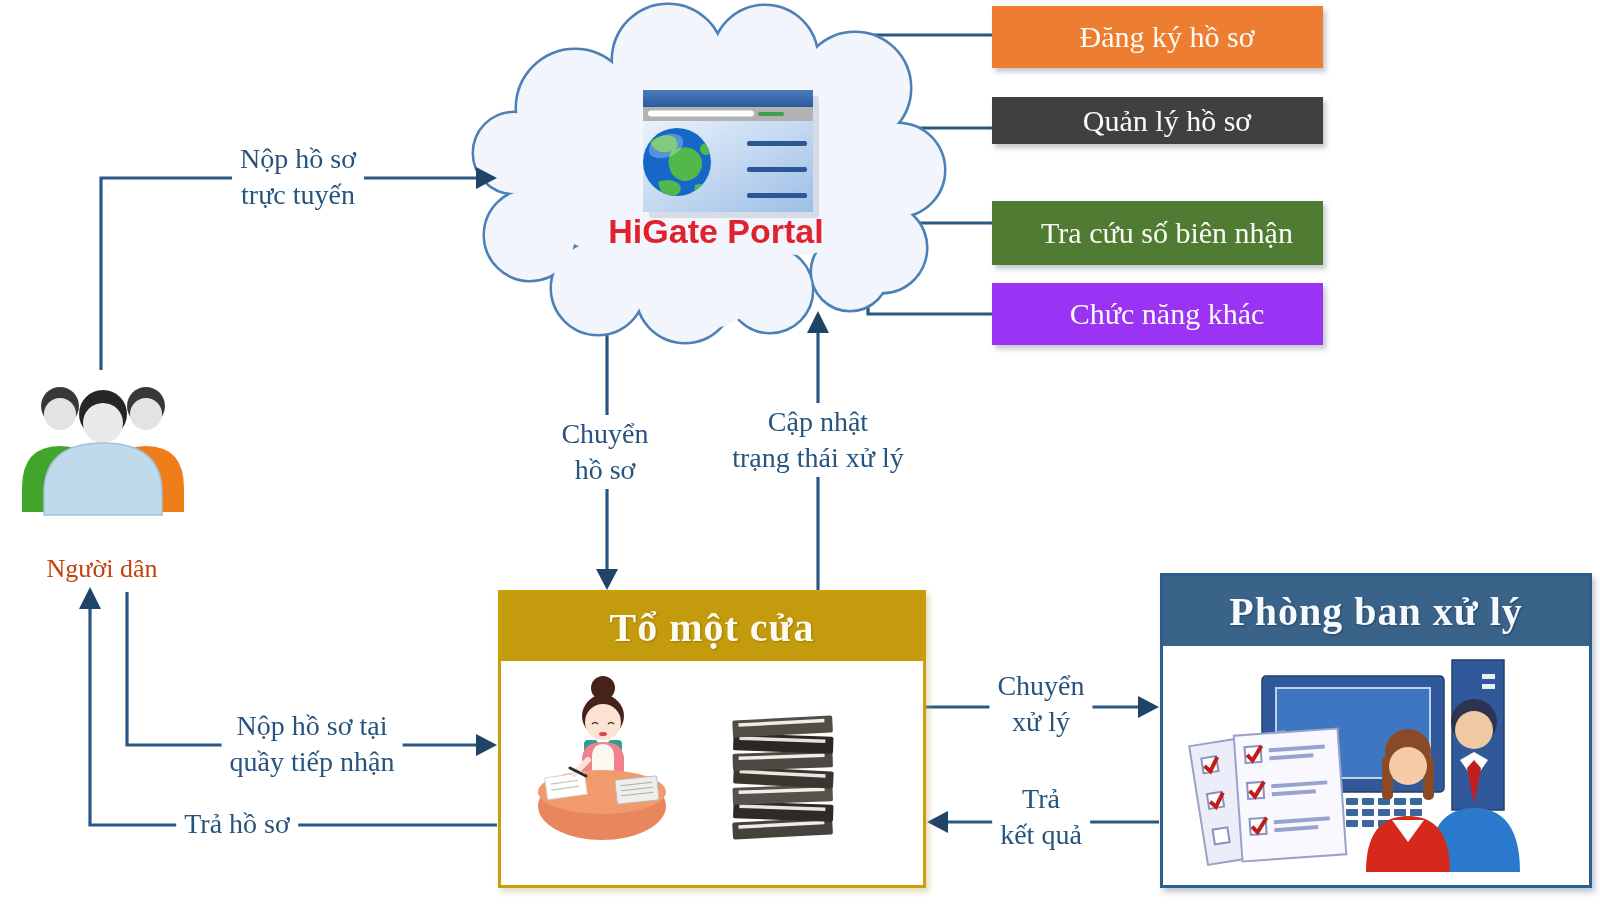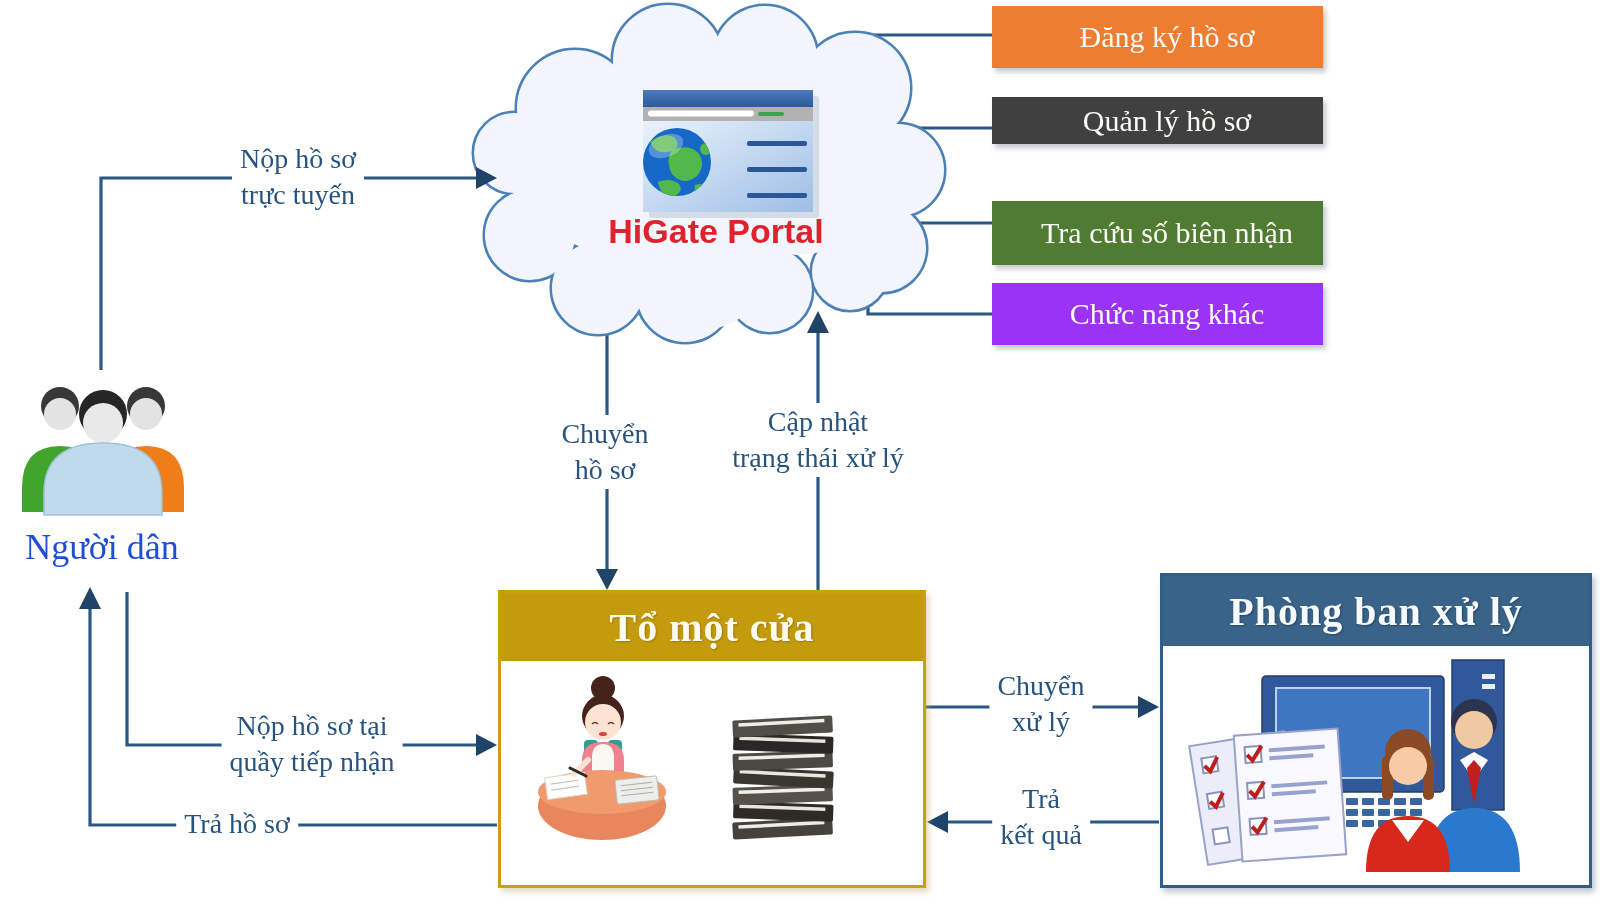--- a/index.html
+++ b/index.html
@@ -25,22 +25,22 @@
                 font-size:40px;letter-spacing:1px;}
   .one-stop{left:498px;top:590px;width:428px;height:298px;border:3px solid #C9A00B;
             box-shadow:3px 4px 6px rgba(190,175,110,.45);}
   .one-stop .panel-header{height:68px;background:#C49B0C;color:#FDFBEF;
             text-shadow:1px 1px 2px rgba(120,90,0,.5);}
   .dept{left:1160px;top:573px;width:432px;height:315px;border:3px solid #2E5F8A;
         box-shadow:3px 4px 6px rgba(110,125,150,.45);}
   .dept .panel-header{height:70px;background:#3A6389;color:#F7FAFD;
         text-shadow:1px 1px 2px rgba(20,45,70,.55);}
 
-  .citizens-label{position:absolute;left:102px;top:547px;transform:translate(-50%,-50%);
-                  color:#1d4ed8;font-size:36px;z-index:10;white-space:nowrap;}
+  .citizens-label{position:absolute;left:102px;top:569px;transform:translate(-50%,-50%);
+                  color:#c2410c;font-size:26px;z-index:10;white-space:nowrap;}
   .portal-title{position:absolute;left:716px;top:231px;transform:translate(-50%,-50%);
                 color:#E0222E;font-size:34px;font-weight:bold;z-index:10;white-space:nowrap;
                 font-family:"Liberation Sans","DejaVu Sans",sans-serif;}
 </style>
 </head>
 <body>
 
 <div class="stage">
 
   <svg class="layer" viewBox="0 0 1600 919">

